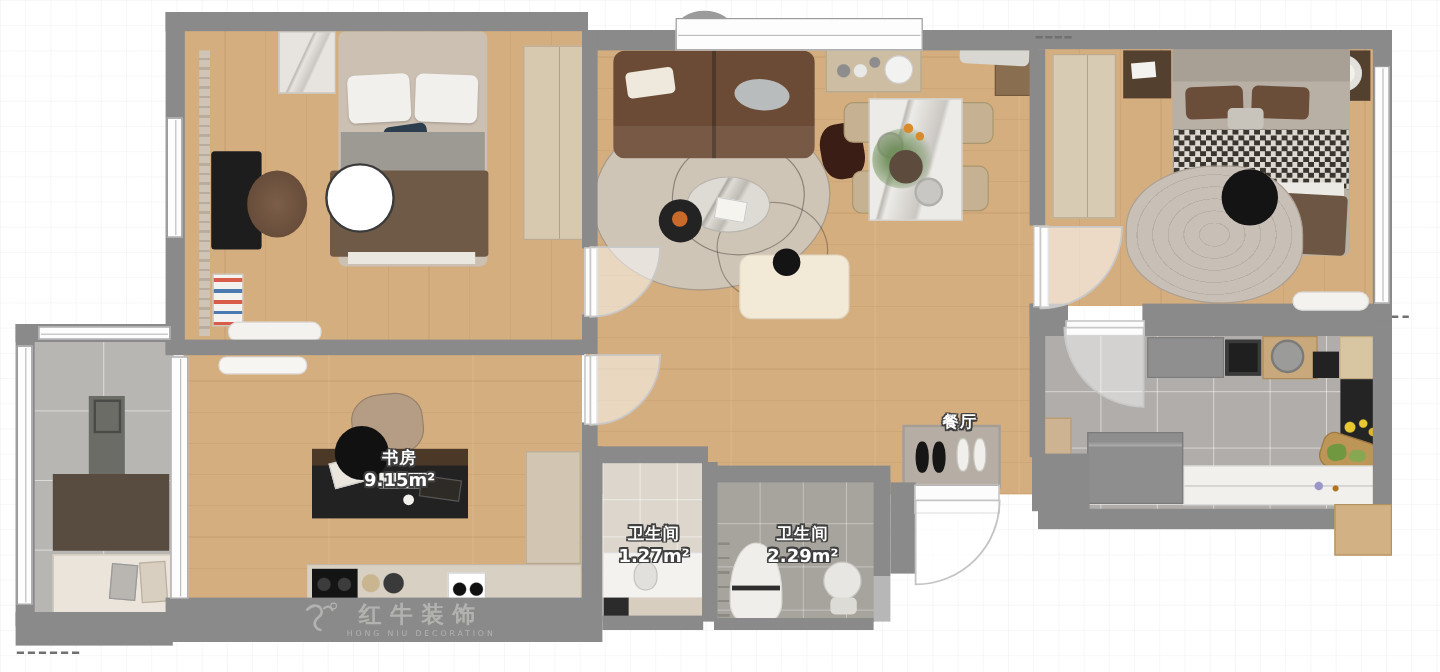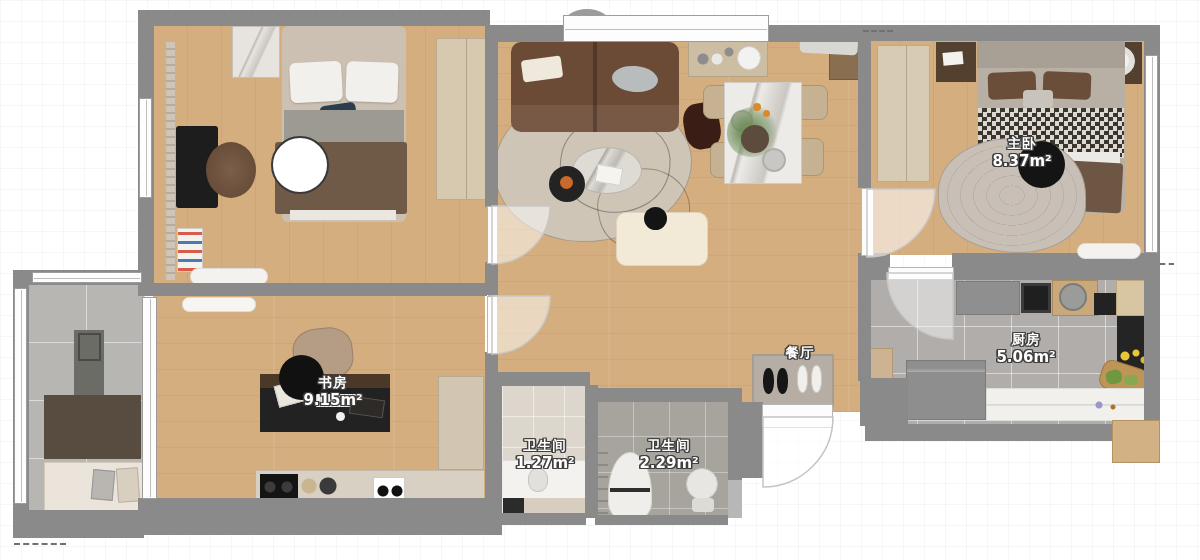--- a/index.html
+++ b/index.html
@@ -226,29 +226,21 @@
   <div class="furn" style="left:1112px;top:420px;width:48px;height:43px;background:#d2b284;border:1px solid #b2925f"></div>
   <div class="dash" style="left:863px;top:30px;width:30px"></div>
   <div class="dash" style="left:1160px;top:263px;width:14px"></div>
   <div class="dash" style="left:14px;top:543px;width:52px"></div>
 
   <div class="furn circle" style="left:271px;top:136px;width:58px;height:58px;background:#fff;border:2px solid #3a3a3a"></div>
 
   <div class="furn circle" style="left:644px;top:207px;width:23px;height:23px;background:#141414"></div>
 
   <div class="furn circle" style="left:1018px;top:141px;width:47px;height:47px;background:#141414"></div>
-  <div class="room-label" style="left:952px;top:135px;width:140px">
-    <span class="rname">主卧</span>
-    <span class="rarea">8.37m²</span>
-  </div>
-
-  <div class="room-label" style="left:956px;top:331px;width:140px">
-    <span class="rname">厨房</span>
-    <span class="rarea">5.06m²</span>
-  </div>
+
 
 
   <div class="room-label" style="left:263px;top:374px;width:140px">
     <span class="rname">书房</span>
     <span class="rarea">9.15m²</span>
   </div>
 
   <div class="room-label" style="left:475px;top:437px;width:140px">
     <span class="rname">卫生间</span>
     <span class="rarea">1.27m²</span>
@@ -257,14 +249,27 @@
   <div class="room-label" style="left:599px;top:437px;width:140px">
     <span class="rname">卫生间</span>
     <span class="rarea">2.29m²</span>
   </div>
 
   <div class="room-label" style="left:730px;top:344px;width:140px">
     <span class="rname">餐厅</span>
     <span class="rarea"></span>
   </div>
 
+  <div class="wm" style="left:252px;top:501px;height:32px">
+    <span>
+      <svg width="30" height="28" viewBox="0 0 30 28">
+        <path d="M4 7 C9 2 15 3 16 8 C17 12 13 13 11 16 C9 19 11 23 15 24" fill="none" stroke="#b2b2b0" stroke-width="2.2" stroke-linecap="round"></path>
+        <path d="M18 6 C21 3.5 24 4.5 25 7.5" fill="none" stroke="#b2b2b0" stroke-width="1.8" stroke-linecap="round"></path>
+        <circle cx="26" cy="4" r="2.4" fill="none" stroke="#b2b2b0" stroke-width="0.9"></circle>
+      </svg>
+    </span>
+    <span class="wm-txt">
+      <span class="wm-cn">红牛装饰</span>
+      <span class="wm-en">HONG NIU DECORATION</span>
+    </span>
+  </div>
 
 </div>
 
 </body></html>

